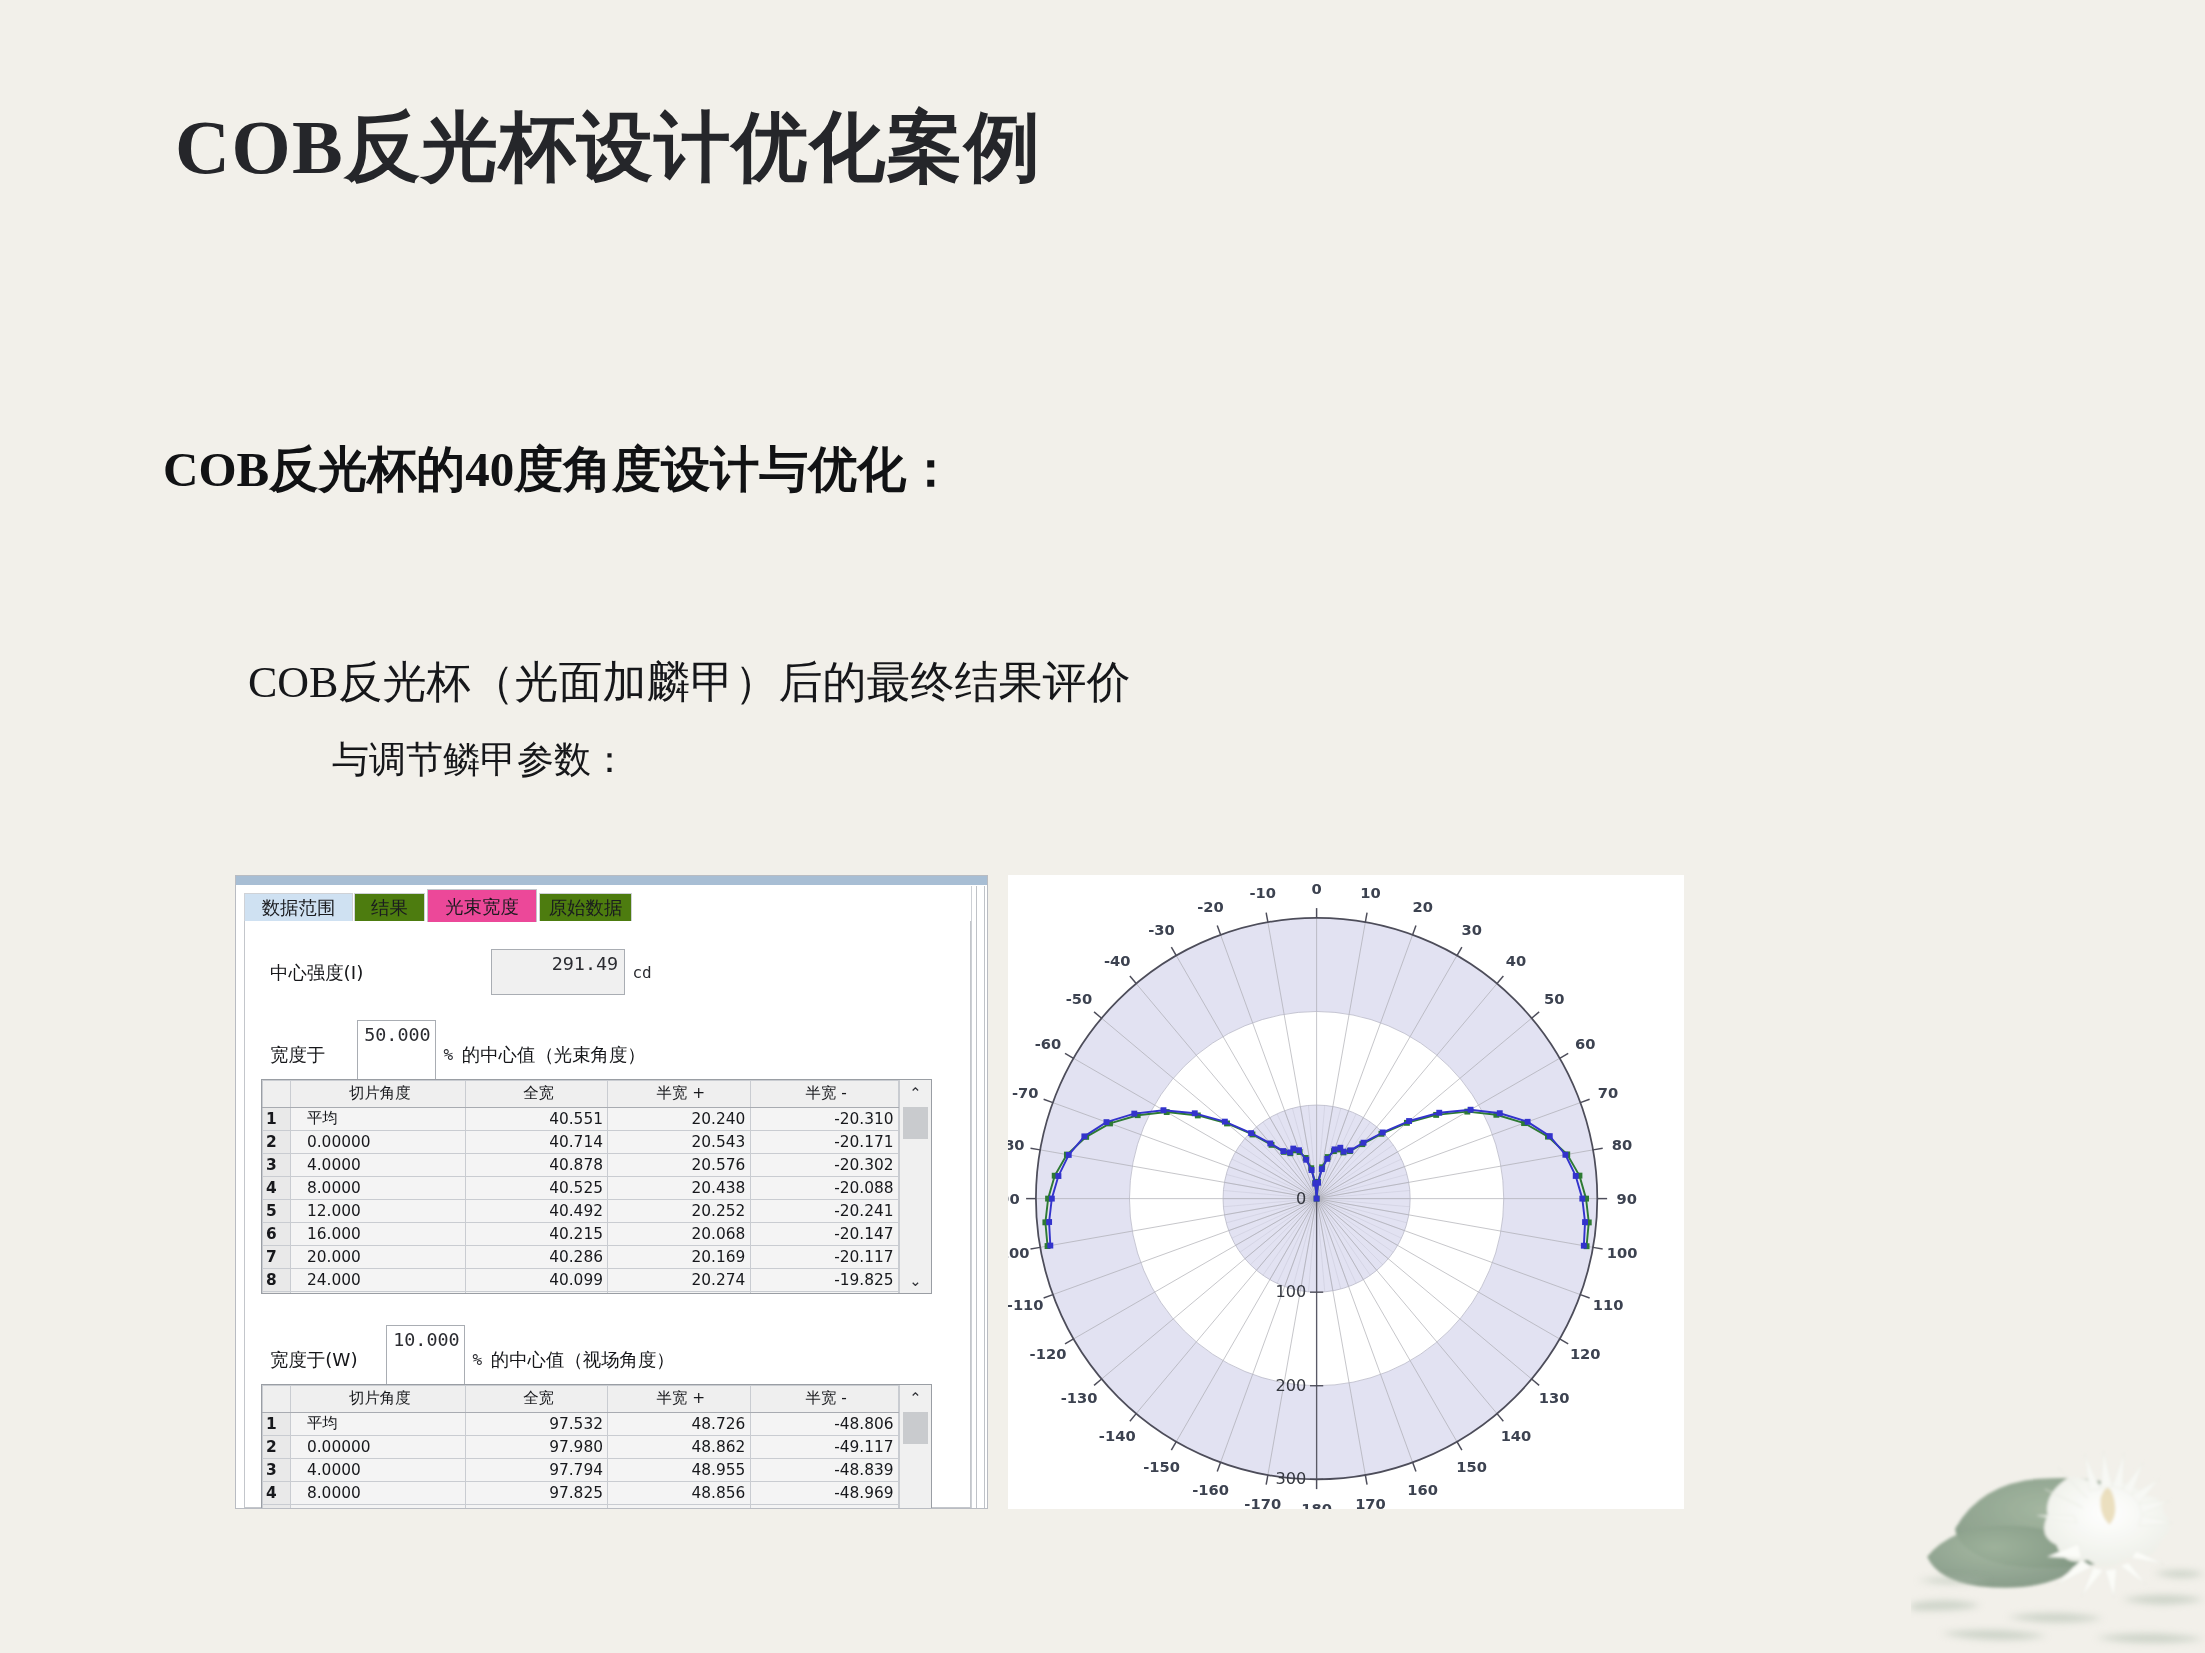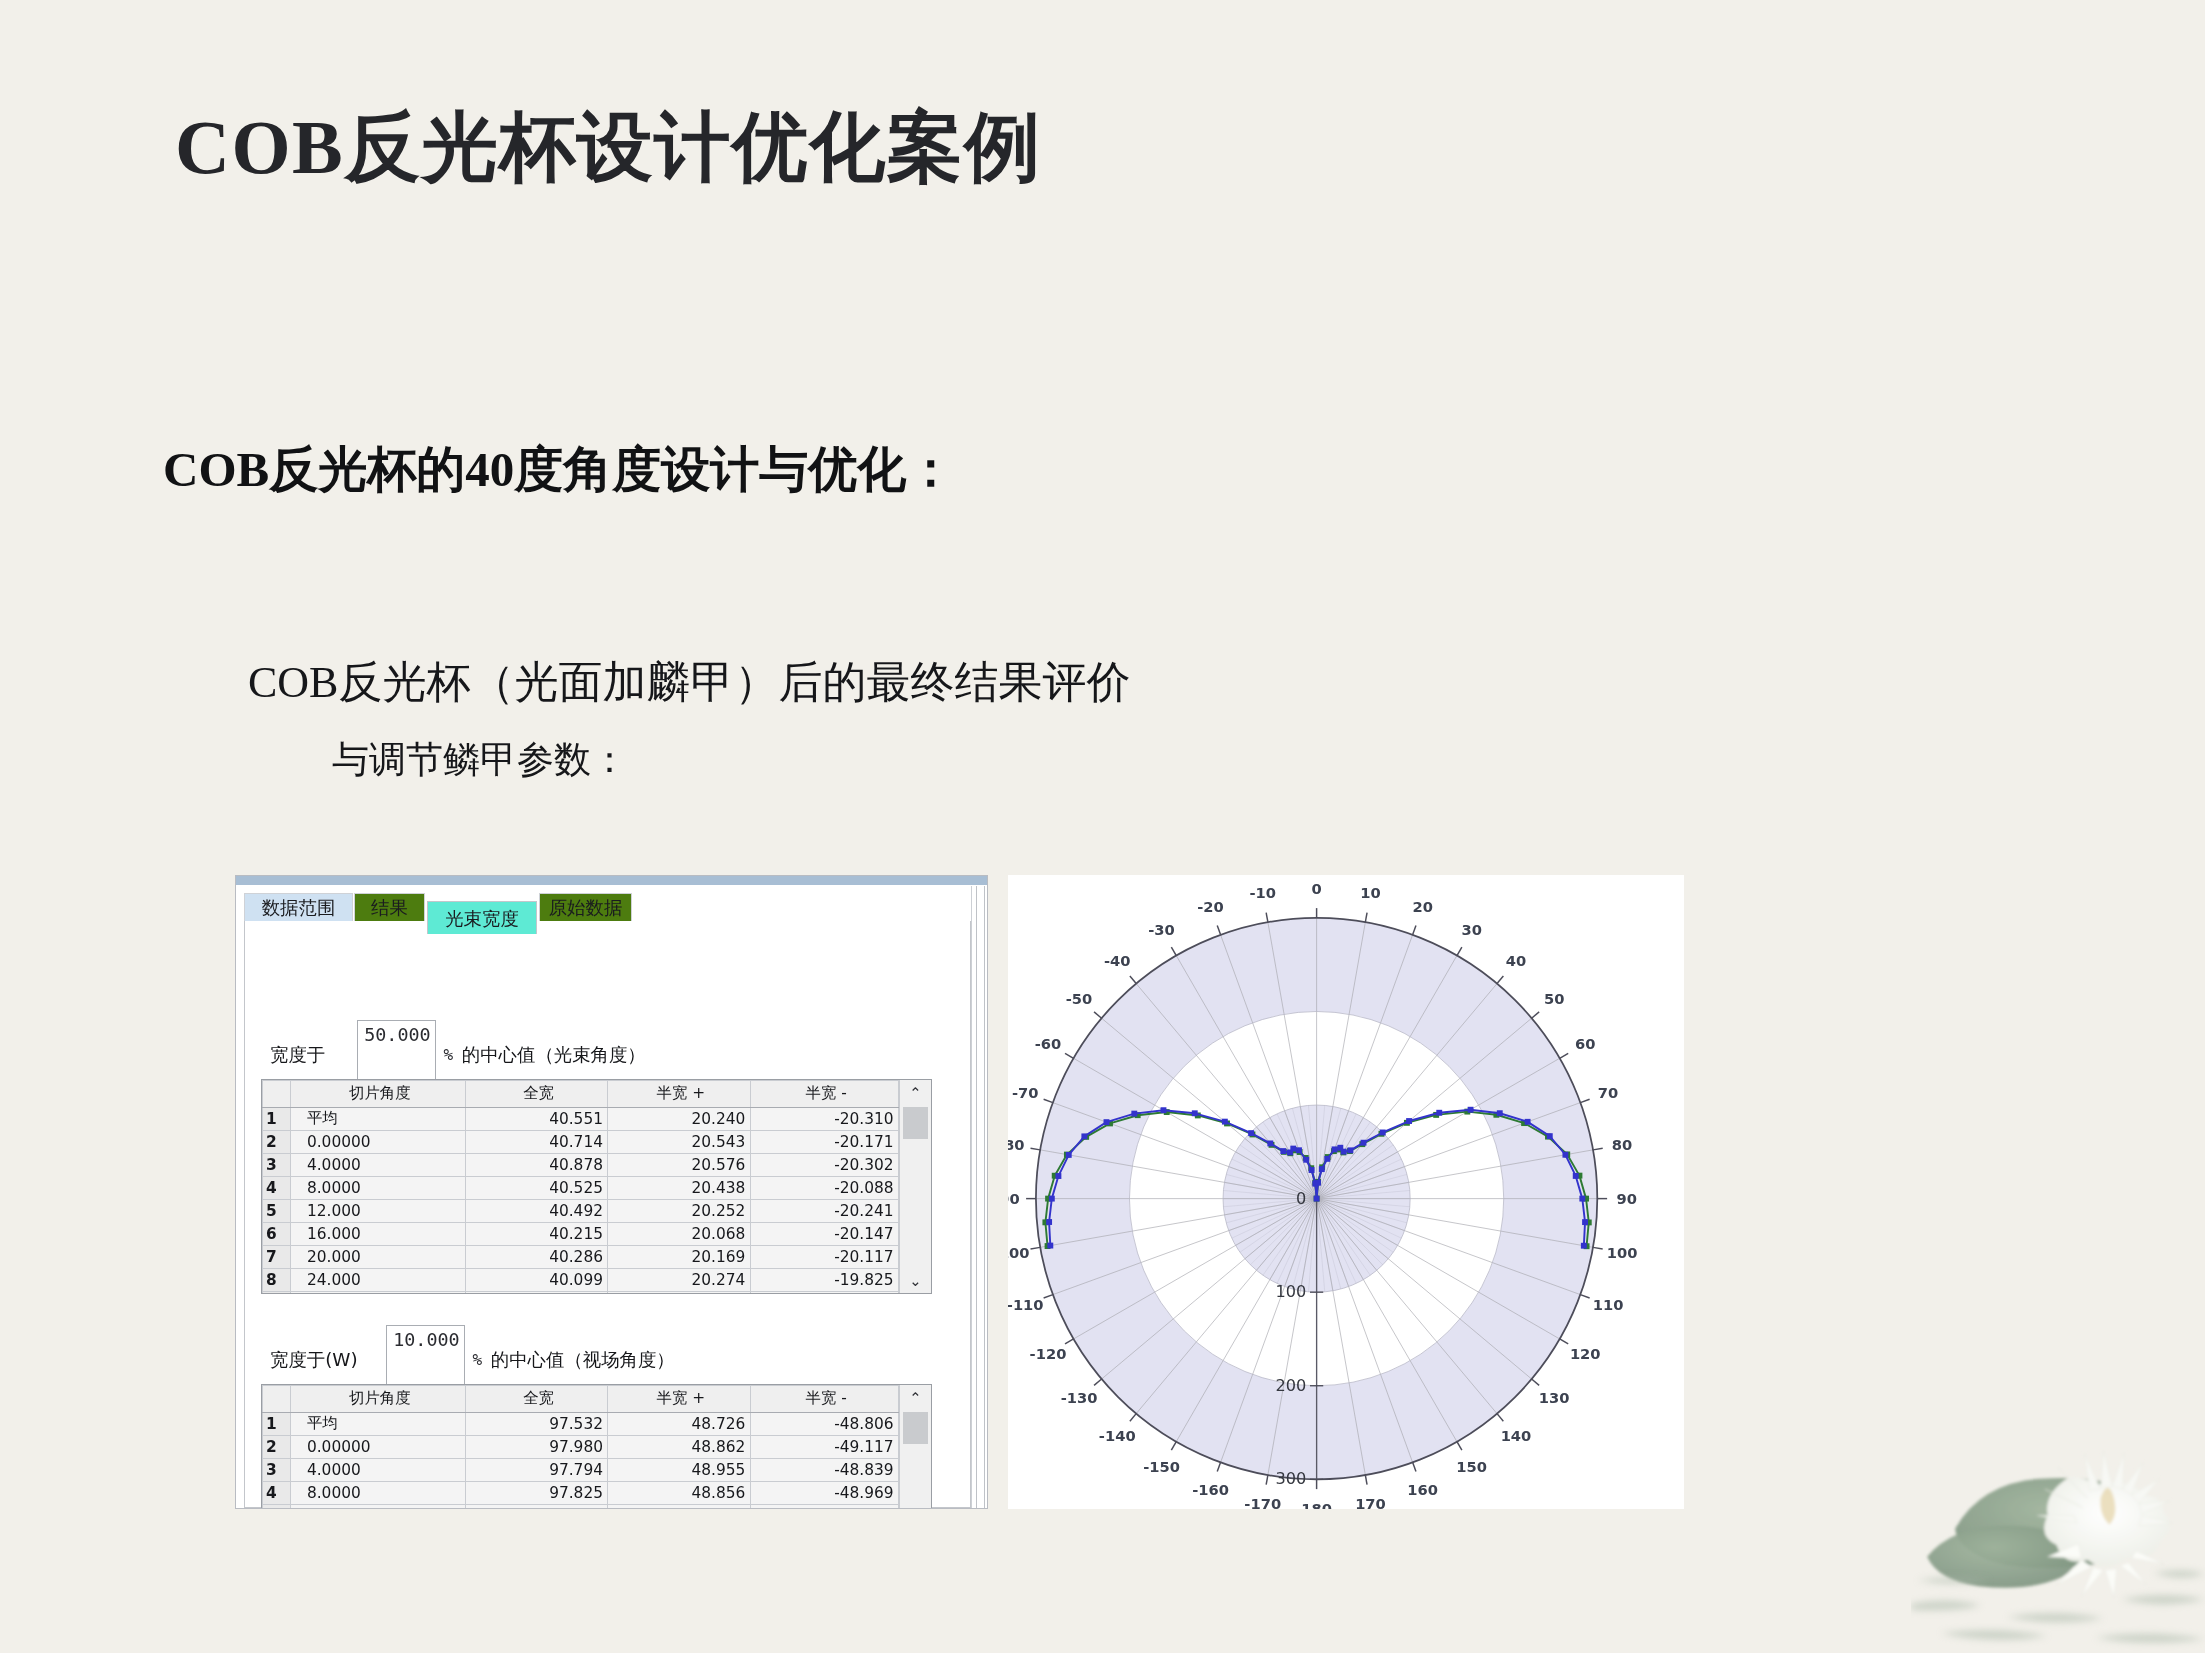--- a/index.html
+++ b/index.html
@@ -66,21 +66,21 @@
   .tab{
     position:absolute;top:3.7px;height:29px;
     display:flex;align-items:center;justify-content:center;
     font-size:18.4px;color:#1a1b1f;
     font-family:"DejaVu Sans","Liberation Sans",sans-serif;
     border:0.7px solid #cfd2d7;border-bottom:none;
     background:#4d7c0f;
     box-sizing:border-box;
   }
   .tab.selected{
-    top:12px;height:33px;background:#5eead4;border-color:#c3c6cb;
+    top:0;height:33px;background:#ec4899;border-color:#c3c6cb;
     z-index:3;
   }
   .tab.highlighted{background:#cfe1f2;border-color:#cfd2d7;}
   
   #tab-panel{
     position:absolute;left:0;top:32px;right:0;bottom:0;
     background:#ffffff;border:0.7px solid #c3c6cb;border-top:none;
     box-sizing:border-box;
   }
   .field-row{position:absolute;display:flex;align-items:center;}
@@ -200,20 +200,25 @@
         <div class="tab selected" style="left:183px;width:110px;">
             <span>光束宽度</span>
           </div>
         <div class="tab" style="left:295px;width:93px;">
             <span>原始数据</span>
           </div>
       </div>
 
       <div id="tab-panel">
 
+        <div class="field-row" style="left:25px;top:28px;">
+          <span class="field-label" style="width:221px;">中心强度(I)</span>
+          <span class="readonly-box">291.49</span>
+          <span class="unit">cd</span>
+        </div>
 
         <div class="field-row" style="left:25px;top:99px;">
           <span class="field-label" style="width:87px;">宽度于</span>
           <span class="input-box">50.000</span>
           <span class="unit">%</span>
           <span class="field-label" style="margin-left:8.8px;">的中心值（光束角度）</span>
         </div>
 
         <div class="grid-wrap" id="grid-beam" style="left:16px;top:158px;width:671px;height:215px;">
           <table class="grid-tbl">

